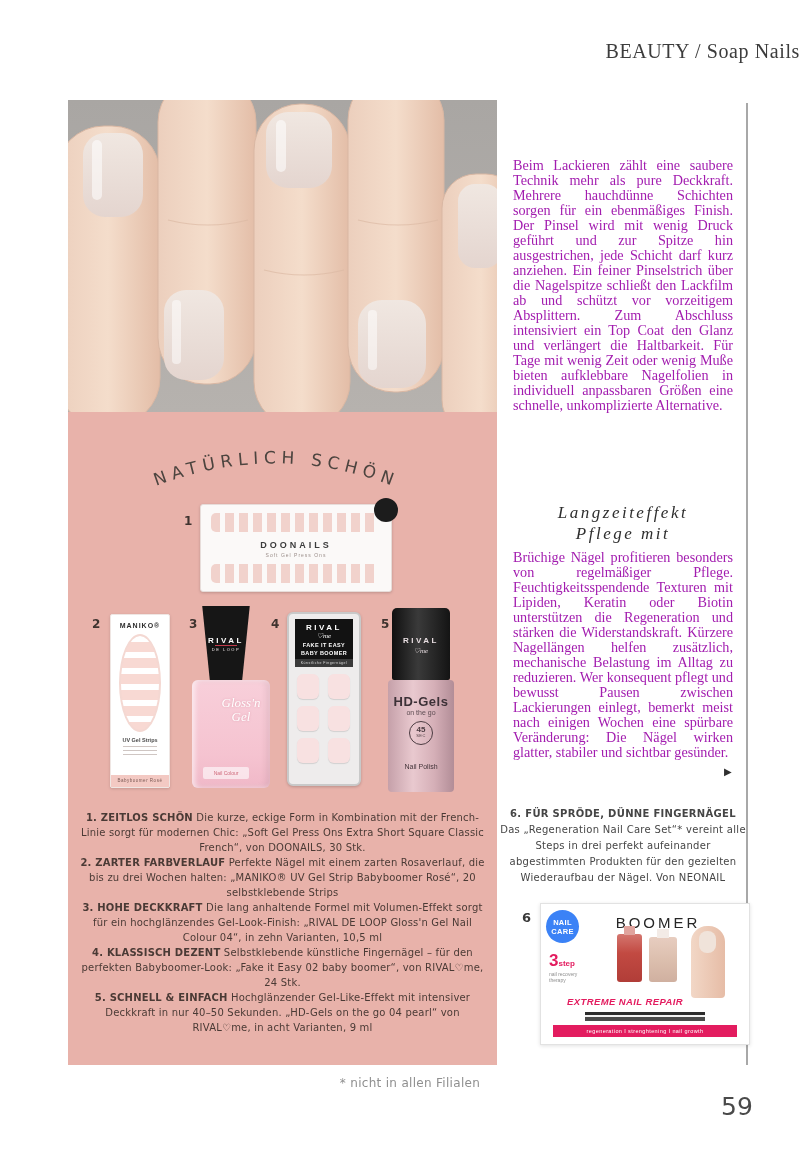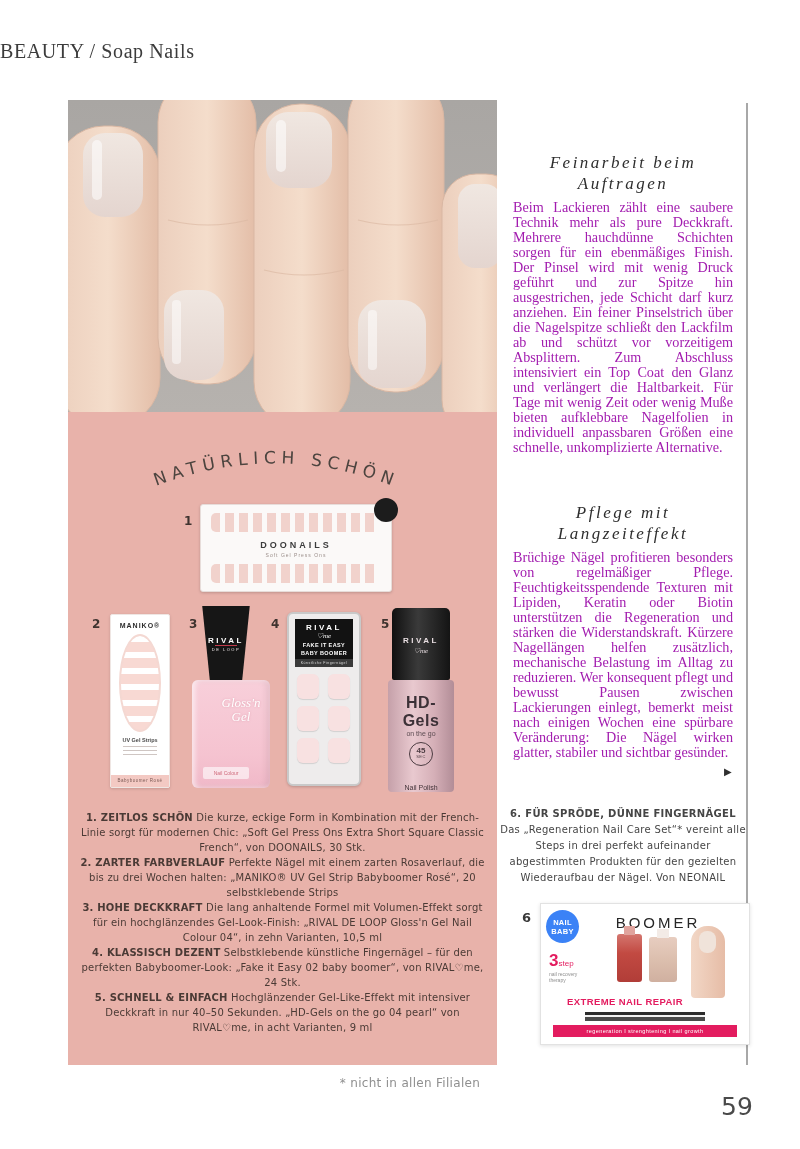--- a/index.html
+++ b/index.html
@@ -1,20 +1,20 @@
 <!DOCTYPE html>
 <html><head>
 <meta charset="utf-8">
 <style>
   html,body{margin:0;padding:0;background:#ffffff;}
   .page{position:relative;width:800px;height:1149px;background:#fff;overflow:hidden;
         font-family:"Liberation Sans",sans-serif;}
 
   
-  .hdr{position:absolute;top:40px;left:0;width:800px;text-align:left;
+  .hdr{position:absolute;top:40px;left:0;width:800px;text-align:right;
        font-family:"Liberation Serif",serif;font-size:20px;letter-spacing:.6px;color:#3c3c3c;}
   .vline{position:absolute;left:746px;top:103px;width:2px;height:962px;background:#a8a8a8;}
 
   
   .left{position:absolute;left:68px;top:100px;width:429px;height:965px;}
   .photo{position:absolute;left:0;top:0;display:block;}
   .pink{position:absolute;left:0;top:312px;width:429px;height:653px;background:#e8b2aa;}
 
   .arch{position:absolute;left:0;top:8px;width:429px;height:84px;}
   .arch text{font-family:"DejaVu Sans",sans-serif;font-size:17px;letter-spacing:5.5px;fill:#4c443f;}
@@ -77,21 +77,21 @@
   
   .hd{position:absolute;left:320px;top:196px;width:66px;}
   .hcap{width:58px;height:72px;margin:0 auto;border-radius:5px 5px 2px 2px;position:relative;
         background:linear-gradient(90deg,#101010,#3a3a3a 45%,#141414);}
   .hcap .b1{position:absolute;top:28px;width:100%;text-align:center;color:#e9dfe2;
         font-size:8px;font-weight:700;letter-spacing:2.5px;}
   .hcap .b2{position:absolute;top:39px;width:100%;text-align:center;color:#e9dfe2;
         font-size:7px;font-family:"Liberation Serif",serif;font-style:italic;}
   .hbottle{width:66px;height:112px;border-radius:4px;position:relative;text-align:center;
         background:linear-gradient(90deg,#c5a0a9,#e9c9cf 38%,#d5afb7 70%,#b28d97);}
-  .hname{padding-top:14px;font-size:16px;font-weight:700;color:#3c3137;letter-spacing:.5px;}
+  .hname{padding-top:14px;font-size:13px;font-weight:700;color:#3c3137;letter-spacing:.5px;}
   .hsub{font-size:7px;color:#5d4c52;}
   .hcircle{width:24px;height:24px;margin:5px auto 18px;border:1.5px solid #4c3c42;border-radius:50%;
         box-sizing:border-box;color:#4c3c42;line-height:1;padding-top:4px;}
   .hcircle .v{font-size:8px;font-weight:700;}
   .hcircle .u{font-size:4px;letter-spacing:.5px;}
   .hlabel2{margin-top:4px;font-size:7px;color:#43343a;}
 
   
   .descs{position:absolute;left:8px;top:398px;width:413px;text-align:center;
         font-family:"DejaVu Sans",sans-serif;font-size:10px;line-height:15px;
@@ -118,34 +118,34 @@
         font-family:"DejaVu Sans",sans-serif;}
   .nbox{position:absolute;left:540px;top:903px;width:208px;height:140px;background:#fff;
         border:1px solid #e2e2e2;box-shadow:0 1px 4px rgba(0,0,0,.12);}
   .nbadge{position:absolute;left:5px;top:6px;width:33px;height:33px;border-radius:50%;background:#3b82f6;
         color:#fff;font-size:7.5px;font-weight:700;text-align:center;line-height:9px;padding-top:8px;
         box-sizing:border-box;letter-spacing:.3px;}
   .nbrand{position:absolute;left:42px;top:10px;width:150px;text-align:center;font-size:15px;
         letter-spacing:3px;color:#262626;font-family:"Liberation Sans",sans-serif;}
   .nstep{position:absolute;left:8px;top:48px;width:46px;color:#e31c5f;line-height:1;}
   .nstep .v{font-size:17px;font-weight:700;}
-  .nstep .u{font-size:8px;font-weight:400;}
+  .nstep .u{font-size:8px;font-weight:700;}
   .nstep .s{margin-top:2px;font-size:5px;color:#8f8f8f;line-height:6px;}
   .nbott1{position:absolute;left:76px;top:30px;width:25px;height:48px;border-radius:3px;
         background:linear-gradient(180deg,#d4766f 0,#c24a42 40%,#b13d38);}
   .nbott1:before{content:"";position:absolute;left:7px;top:-8px;width:11px;height:9px;background:#e0a39d;}
   .nbott2{position:absolute;left:108px;top:33px;width:28px;height:45px;border-radius:3px;
         background:linear-gradient(180deg,#e7cdc0 0,#dcbfae 50%,#d0b0a0);}
   .nbott2:before{content:"";position:absolute;left:8px;top:-8px;width:12px;height:9px;background:#f3ebe6;}
   .nfinger{position:absolute;left:150px;top:22px;width:34px;height:72px;border-radius:16px 16px 4px 4px;
         background:linear-gradient(90deg,#f2d7c6,#e6bca6);}
   .nfinger:before{content:"";position:absolute;left:8px;top:5px;width:17px;height:22px;border-radius:8px;
         background:#f0e3da;}
   .ntitle{position:absolute;left:4px;top:92px;width:160px;text-align:center;font-size:9.5px;
-        font-weight:700;color:#e31c5f;letter-spacing:.4px;}
+        font-weight:700;color:#e31c5f;letter-spacing:.4px;font-style:italic;}
   .npen{position:absolute;left:44px;top:108px;width:120px;height:9px;
         background:linear-gradient(180deg,#2c2c2c 0 3px,#f2f2f2 3px 5px,#4a4a4a 5px 9px);}
   .nfoot{position:absolute;left:12px;bottom:7px;width:184px;height:12px;background:#e31c5f;
         color:#fff;font-size:5.5px;text-align:center;line-height:12px;letter-spacing:.4px;}
 
   
   .footnote{position:absolute;left:300px;top:1076px;width:220px;text-align:center;
         font-family:"DejaVu Sans",sans-serif;font-size:12px;color:#8f8f8f;letter-spacing:.3px;}
   .pageno{position:absolute;left:712px;top:1092px;width:50px;text-align:center;
         font-family:"DejaVu Sans",sans-serif;font-size:25px;color:#4a4a4a;}
@@ -278,46 +278,42 @@
         <p><b>1. ZEITLOS SCHÖN</b><span> Die kurze, eckige Form in Kombination mit der French-Linie sorgt für modernen Chic: „Soft Gel Press Ons Extra Short Square Classic French“, von DOONAILS, 30 Stk.</span></p>
         <p><b>2. ZARTER FARBVERLAUF</b><span> Perfekte Nägel mit einem zarten Rosaverlauf, die bis zu drei Wochen halten: „MANIKO® UV Gel Strip Babyboomer Rosé“, 20 selbstklebende Strips</span></p>
         <p><b>3. HOHE DECKKRAFT</b><span> Die lang anhaltende Formel mit Volumen-Effekt sorgt für ein hochglänzendes Gel-Look-Finish: „RIVAL DE LOOP Gloss'n Gel Nail Colour 04“, in zehn Varianten, 10,5 ml</span></p>
         <p><b>4. KLASSISCH DEZENT</b><span> Selbstklebende künstliche Fingernägel – für den perfekten Babyboomer-Look: „Fake it Easy 02 baby boomer“, von RIVAL♡me, 24 Stk.</span></p>
         <p><b>5. SCHNELL &amp; EINFACH</b><span> Hochglänzender Gel-Like-Effekt mit intensiver Deckkraft in nur 40–50 Sekunden. „HD-Gels on the go 04 pearl“ von RIVAL♡me, in acht Varianten, 9 ml</span></p>
       </div>
     </div>
   </div>
 
   <div class="sec" style="top:152px;">
-    <div class="sectitle">
-      <div>Feinarbeit beim</div>
-      <div>Auftragen</div>
-    </div>
     <div class="secbody">Beim Lackieren zählt eine saubere Technik mehr als pure Deckkraft. Mehrere hauchdünne Schichten sorgen für ein ebenmäßiges Finish. Der Pinsel wird mit wenig Druck geführt und zur Spitze hin ausgestrichen, jede Schicht darf kurz anziehen. Ein feiner Pinselstrich über die Nagelspitze schließt den Lackfilm ab und schützt vor vorzeitigem Absplittern. Zum Abschluss intensiviert ein Top Coat den Glanz und verlängert die Haltbarkeit. Für Tage mit wenig Zeit oder wenig Muße bieten aufklebbare Nagelfolien in individuell anpassbaren Größen eine schnelle, unkomplizierte Alternative.</div>
   </div>
 
   <div class="sec" style="top:502px;">
     <div class="sectitle">
+      <div>Langzeiteffekt</div>
       <div>Pflege mit</div>
-      <div>Langzeiteffekt</div>
     </div>
     <div class="secbody">Brüchige Nägel profitieren besonders von regelmäßiger Pflege. Feuchtigkeitsspendende Texturen mit Lipiden, Keratin oder Biotin unterstützen die Regeneration und stärken die Widerstandskraft. Kürzere Nagellängen helfen zusätzlich, mechanische Belastung im Alltag zu reduzieren. Wer konsequent pflegt und bewusst Pausen zwischen Lackierungen einlegt, bemerkt meist nach einigen Wochen eine spürbare Veränderung: Die Nägel wirken glatter, stabiler und sichtbar gesünder.</div>
   </div>
   <div class="arrow">▶</div>
 
   <div class="item6">
     <div class="lead">6. FÜR SPRÖDE, DÜNNE FINGERNÄGEL</div>
     <div>Das „Regeneration Nail Care Set“* vereint alle Steps in drei perfekt aufeinander abgestimmten Produkten für den gezielten Wiederaufbau der Nägel. Von NEONAIL</div>
   </div>
 
   <div class="n6num">6</div>
   <div class="nbox">
     <div class="nbadge">
       <div>NAIL</div>
-      <div>BABY</div>
+      <div>CARE</div>
     </div>
     <div class="nbrand">BOOMER</div>
     <div class="nstep">
       <span class="v">3</span><span class="u">step</span>
       <div class="s">nail recovery therapy</div>
     </div>
     <div class="nbott1"></div>
     <div class="nbott2"></div>
     <div class="nfinger"></div>
     <div class="ntitle">EXTREME NAIL REPAIR</div>

